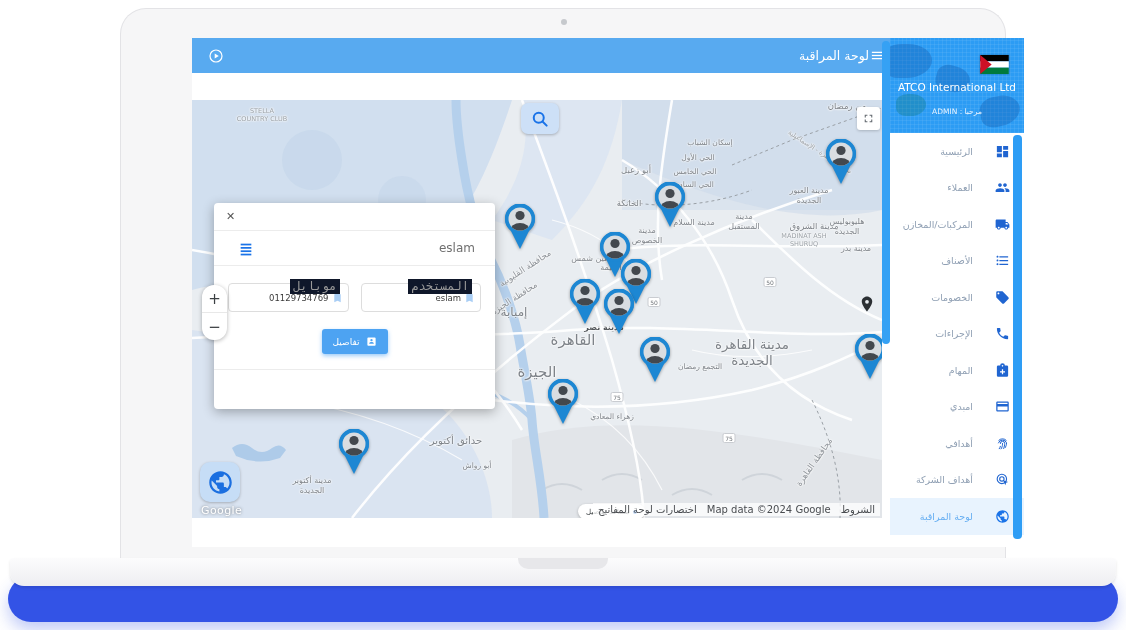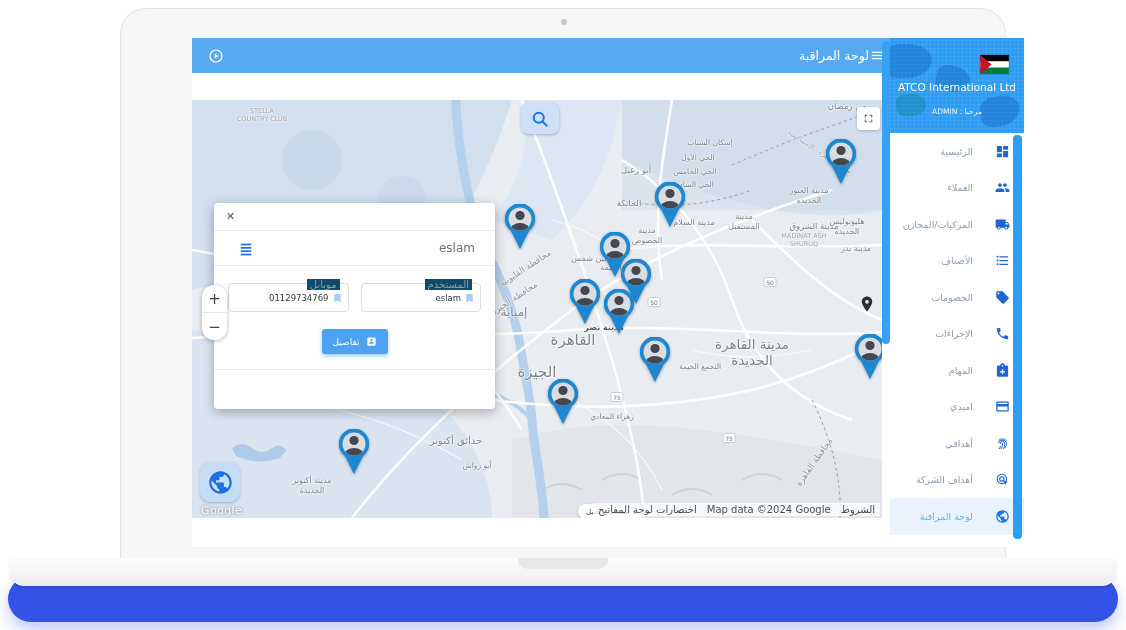--- a/index.html
+++ b/index.html
@@ -72,22 +72,22 @@
            border-radius:4px; box-shadow:0 3px 12px rgba(0,0,0,.30); z-index:20; }
   .p-head { height:28px; border-bottom:1px solid #ececec; position:relative; }
   .panel-close { position:absolute; left:12px; top:7px; font-size:11px; color:#555; cursor:pointer; }
   .p-name-row { height:35px; border-bottom:1px solid #ececec; display:flex; align-items:center;
                 justify-content:space-between; padding:0 20px 0 24px; }
   .p-name { color:#6f6f6f; font-size:12px; }
   .p-fields { display:flex; gap:12px; padding:17px 14px 8px; }
   .fieldbox { position:relative; flex:1; height:29px; border:1px solid #ddd; border-radius:4px;
               display:flex; align-items:center; justify-content:flex-end; padding-left:6px; padding-right:5px; gap:3px;
               cursor:text; }
-  .fieldbox .flabel { position:absolute; top:-5px; right:8px; background:#0c4a6e; padding:0 3px;
-                      font-size:10px; color:#9a9a9a; direction:rtl; }
+  .fieldbox .flabel { position:absolute; top:-5px; right:8px; background:#0f172a; padding:0 3px;
+                      font-size:12px; color:#9a9a9a; direction:rtl;font-family:Liberation Mono, monospace; }
   .fieldbox .fvalue { font-size:8.5px; color:#3a3a3a; }
   .p-btn-row { display:flex; justify-content:center; padding:9px 0 10px; }
   .details-btn { width:66px; height:25px; background:#4da3f2; border:none; border-radius:3px; color:#fff;
                  display:flex; align-items:center; justify-content:center; gap:6px; font-size:9px;
                  box-shadow:0 2px 4px rgba(77,163,242,.55); cursor:pointer; direction:rtl; font-family:inherit; }
   .p-foot { border-top:1px solid #ececec; height:37px; margin-top:5px; }
 
   
   .sidebar { position:absolute; right:0; top:0; width:134px; height:509px; background:#fff; }
   .sidebar-head { position:relative; height:95px; background:#2c9cf4; overflow:hidden;
@@ -199,21 +199,21 @@
             <div class="map-label wrapped" style="left: 617px; top: 96px; font-size: 8px; width: 46px; transform: translate(-50%, -50%);">مدينة العبور الجديدة</div>
             <div class="map-label wrapped" style="left: 655px; top: 127px; font-size: 8px; width: 44px; transform: translate(-50%, -50%);">هليوبوليس الجديدة</div>
             <div class="map-label" style="left: 664px; top: 148px; font-size: 8px; transform: translate(-50%, -50%);">مدينة بدر</div>
             <div class="map-label" style="left: 518px; top: 42px; font-size: 7.5px; transform: translate(-50%, -50%);">إسكان الشباب</div>
             <div class="map-label" style="left: 506px; top: 57px; font-size: 7.5px; transform: translate(-50%, -50%);">الحي الأول</div>
             <div class="map-label" style="left: 503px; top: 71px; font-size: 7.5px; transform: translate(-50%, -50%);">الحي الخامس</div>
             <div class="map-label" style="left: 500px; top: 84px; font-size: 7.5px; transform: translate(-50%, -50%);">الحي السادس</div>
             <div class="map-label" style="left: 398px; top: 158px; font-size: 8px; transform: translate(-50%, -50%);">عين شمس</div>
             <div class="map-label" style="left: 428px; top: 167px; font-size: 8px; transform: translate(-50%, -50%);">شبرا الخيمة</div>
             <div class="map-label" style="left: 412px; top: 227px; font-size: 8px; color: rgb(84, 88, 92); font-weight: bold; transform: translate(-50%, -50%);">مدينة نصر</div>
-            <div class="map-label" style="left: 508px; top: 266px; font-size: 7.5px; transform: translate(-50%, -50%);">التجمع الخيمة</div>
+            <div class="map-label" style="left: 508px; top: 266px; font-size: 7.5px; transform: translate(-50%, -50%);">التجمع رمضان</div>
             <div class="map-label" style="left: 420px; top: 316px; font-size: 7.5px; transform: translate(-50%, -50%);">زهراء المعادي</div>
             <div class="map-label" style="left: 322px; top: 212px; font-size: 12px; transform: translate(-50%, -50%);">إمبابة</div>
             <div class="map-label" style="left: 285px; top: 365px; font-size: 7.5px; transform: translate(-50%, -50%);">أبو رواش</div>
             <div class="map-label" style="left: 333px; top: 168px; font-size: 8.5px; color: rgb(141, 146, 152); transform: translate(-50%, -50%) rotate(-33deg);">محافظة القليوبية</div>
             <div class="map-label" style="left: 322px; top: 198px; font-size: 8.5px; color: rgb(141, 146, 152); transform: translate(-50%, -50%) rotate(-33deg);">محافظة الجيزة</div>
             <div class="map-label" style="left: 622px; top: 362px; font-size: 8.5px; color: rgb(141, 146, 152); transform: translate(-50%, -50%) rotate(-55deg);">محافظة القاهرة</div>
             <div class="map-label wrapped" style="left: 70px; top: 16px; font-size: 6.5px; width: 52px; color: rgb(154, 160, 166); transform: translate(-50%, -50%);">STELLA COUNTRY CLUB</div>
             <div class="map-label" style="left: 655px; top: 6px; font-size: 8.5px; transform: translate(-50%, -50%);">من رمضان</div>
             <div class="map-label" style="left: 628px; top: 52px; font-size: 6.5px; color: rgb(153, 158, 163); transform: translate(-50%, -50%) rotate(33deg);">طريق القاهرة - الإسماعيلية</div>
           </div>

